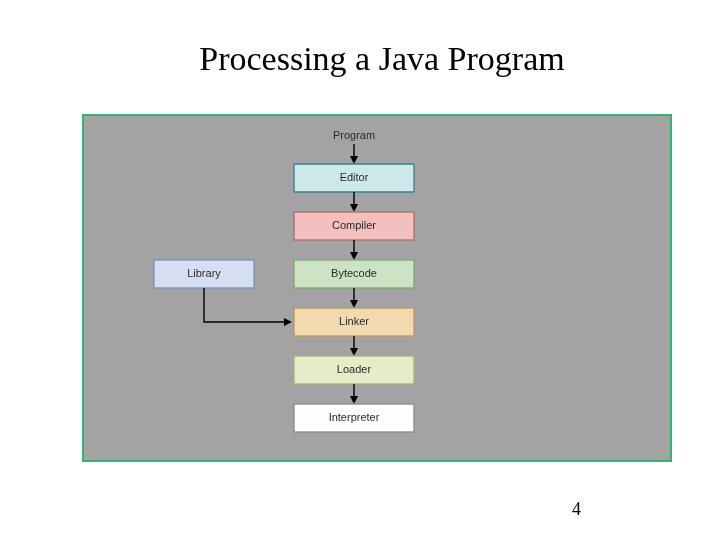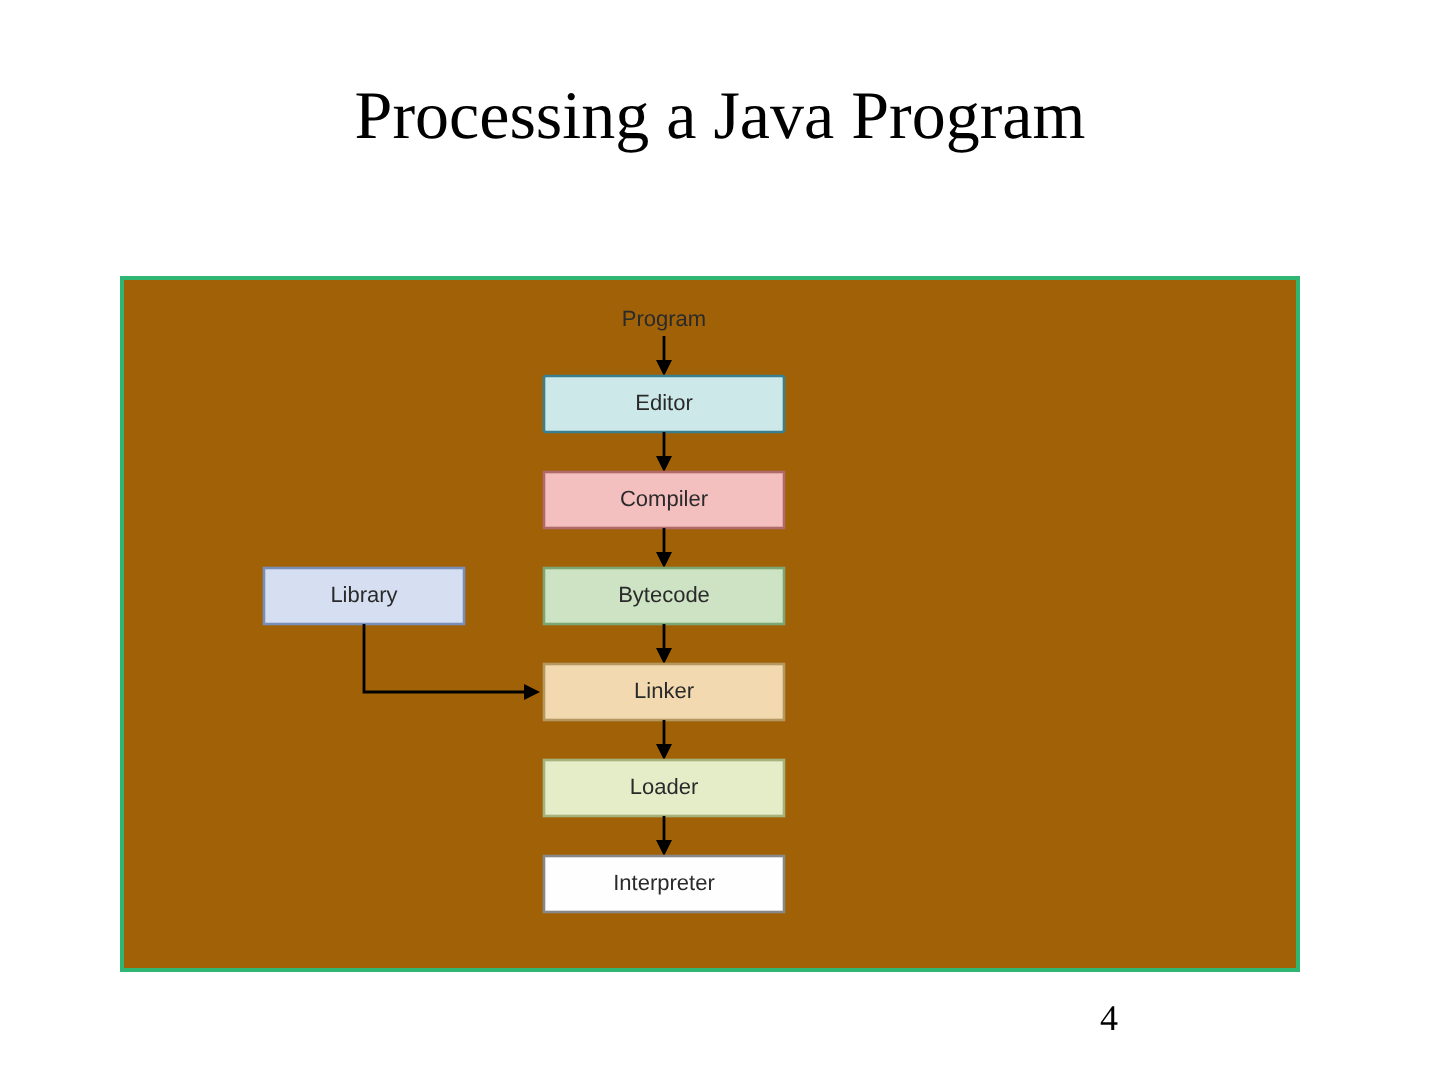--- a/index.html
+++ b/index.html
@@ -8,37 +8,38 @@
     width: 720px;
     height: 540px;
     background: #ffffff;
     font-family: "Times New Roman", Times, serif;
     position: relative;
   }
   .slide {
     position: relative;
     width: 607px;
     height: 540px;
+    margin-left: 22px;
   }
   .title {
     position: absolute;
     top: 40px;
     left: 0;
     width: 720px;
     text-align: center;
     font-size: 34px;
     color: #000;
   }
   .diagram-panel {
     position: absolute;
     left: 60px;
-    top: 138px;
+    top: 114px;
     width: 590px;
     height: 348px;
-    background: #a16207;
+    background: #a3a3a3;
     border: 2px solid #2fb673;
     box-sizing: border-box;
     text-decoration: underline;
   }
   .page-number {
     position: absolute;
     right: 48px;
     bottom: 20px;
     font-size: 18px;
     color: #000;

